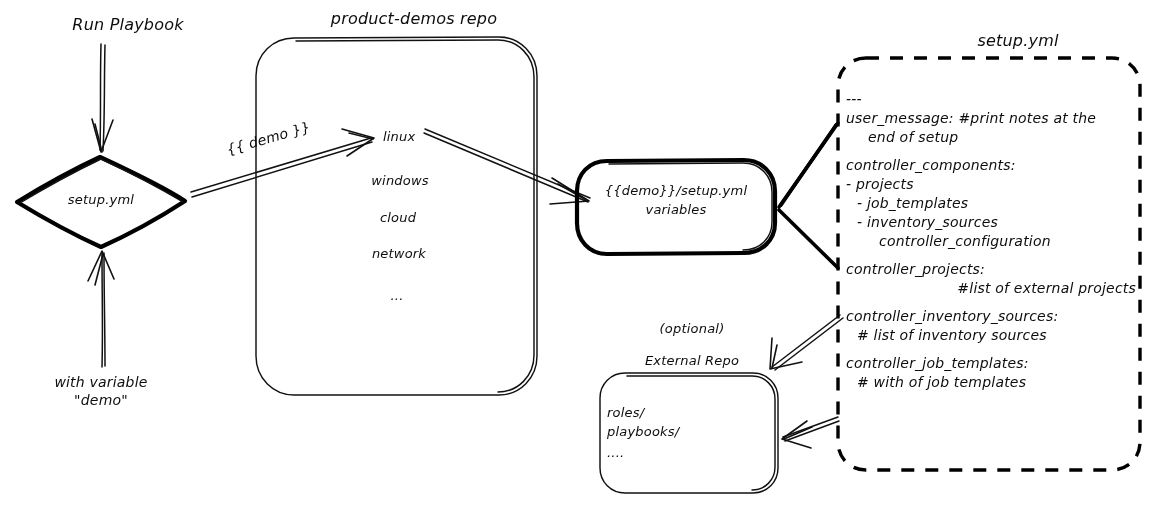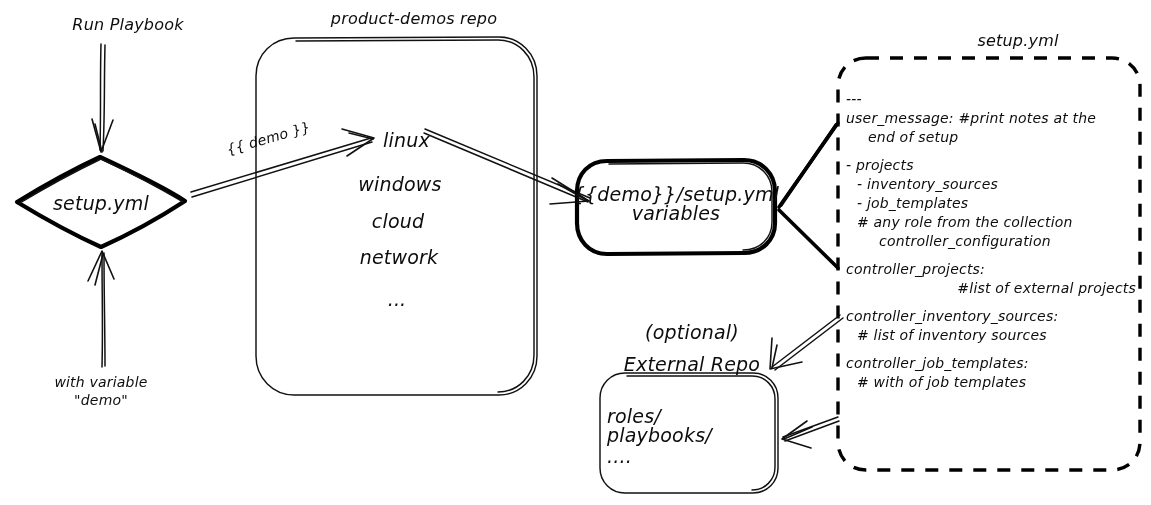--- a/index.html
+++ b/index.html
@@ -30,21 +30,21 @@
     white-space: pre;
     line-height: 1.32;
     color: #0d0d0d;
     font-family: "DejaVu Sans", sans-serif;
     letter-spacing: 0.2px;
   }
   .ctr { text-align: center; transform: translateX(-50%); }
   .hand { font-style: italic; }
 
   .t-title      { font-size: 16px; margin-left: 18px; }
-  .t-node       { font-size: 19px; }
+  .t-node       { font-size: 13px; }
   .t-code       { font-size: 14px; }
   .t-small      { font-size: 14px; }
 
   
   .stroke-thin  { fill: none; stroke: #111111; stroke-width: 1.45;
                   stroke-linecap: round; stroke-linejoin: round; }
   .stroke-bold  { fill: none; stroke: #000000; stroke-width: 4.2;
                   stroke-linecap: round; stroke-linejoin: round; }
   .stroke-dash  { fill: none; stroke: #000000; stroke-width: 3.4;
                   stroke-linecap: butt; stroke-linejoin: round;
@@ -183,24 +183,24 @@
   <div class="lbl hand t-node" style="left:607px; top:423px;">playbooks/</div>
   <div class="lbl hand t-node" style="left:607px; top:444px;">....</div>
 
   <div class="lbl hand t-title ctr" style="left:1000px; top:30px;">setup.yml</div>
 
   <div id="panel-lines" style="position:absolute; left:846px; top:90px; width:290px;">
       <div class="lbl hand t-code" style="position: static; margin-left: 0px; height: 19px;">---</div>
       <div class="lbl hand t-code" style="position: static; margin-left: 0px; height: 19px;">user_message: #print notes at the</div>
       <div class="lbl hand t-code" style="position: static; margin-left: 22px; height: 19px;">end of setup</div>
       <div class="lbl hand t-code" style="position: static; margin-left: 0px; height: 9px;"></div>
+      <div class="lbl hand t-code" style="position: static; margin-left: 0px; height: 19px;">controller_components:</div>
       <div class="lbl hand t-code" style="position: static; height: 19px;">- projects</div>
+      <div class="lbl hand t-code" style="position: static; margin-left: 11px; height: 19px;">- job_templates</div>
       <div class="lbl hand t-code" style="position: static; margin-left: 11px; height: 19px;">- inventory_sources</div>
-      <div class="lbl hand t-code" style="position: static; margin-left: 11px; height: 19px;">- job_templates</div>
-      <div class="lbl hand t-code" style="position: static; margin-left: 11px; height: 19px;"># any role from the collection</div>
       <div class="lbl hand t-code" style="position: static; margin-left: 33px; height: 19px;">controller_configuration</div>
       <div class="lbl hand t-code" style="position: static; margin-left: 0px; height: 9px;"></div>
       <div class="lbl hand t-code" style="position: static; margin-left: 0px; height: 19px;">controller_projects:</div>
       <div class="lbl hand t-code" style="position: static; margin-left: 11px; height: 19px; text-align: right;">#list of external projects</div>
       <div class="lbl hand t-code" style="position: static; margin-left: 0px; height: 9px;"></div>
       <div class="lbl hand t-code" style="position: static; margin-left: 0px; height: 19px;">controller_inventory_sources:</div>
       <div class="lbl hand t-code" style="position: static; margin-left: 11px; height: 19px;"># list of inventory sources</div>
       <div class="lbl hand t-code" style="position: static; margin-left: 0px; height: 9px;"></div>
       <div class="lbl hand t-code" style="position: static; margin-left: 0px; height: 19px;">controller_job_templates:</div>
       <div class="lbl hand t-code" style="position: static; margin-left: 11px; height: 19px;"># with of job templates</div>

